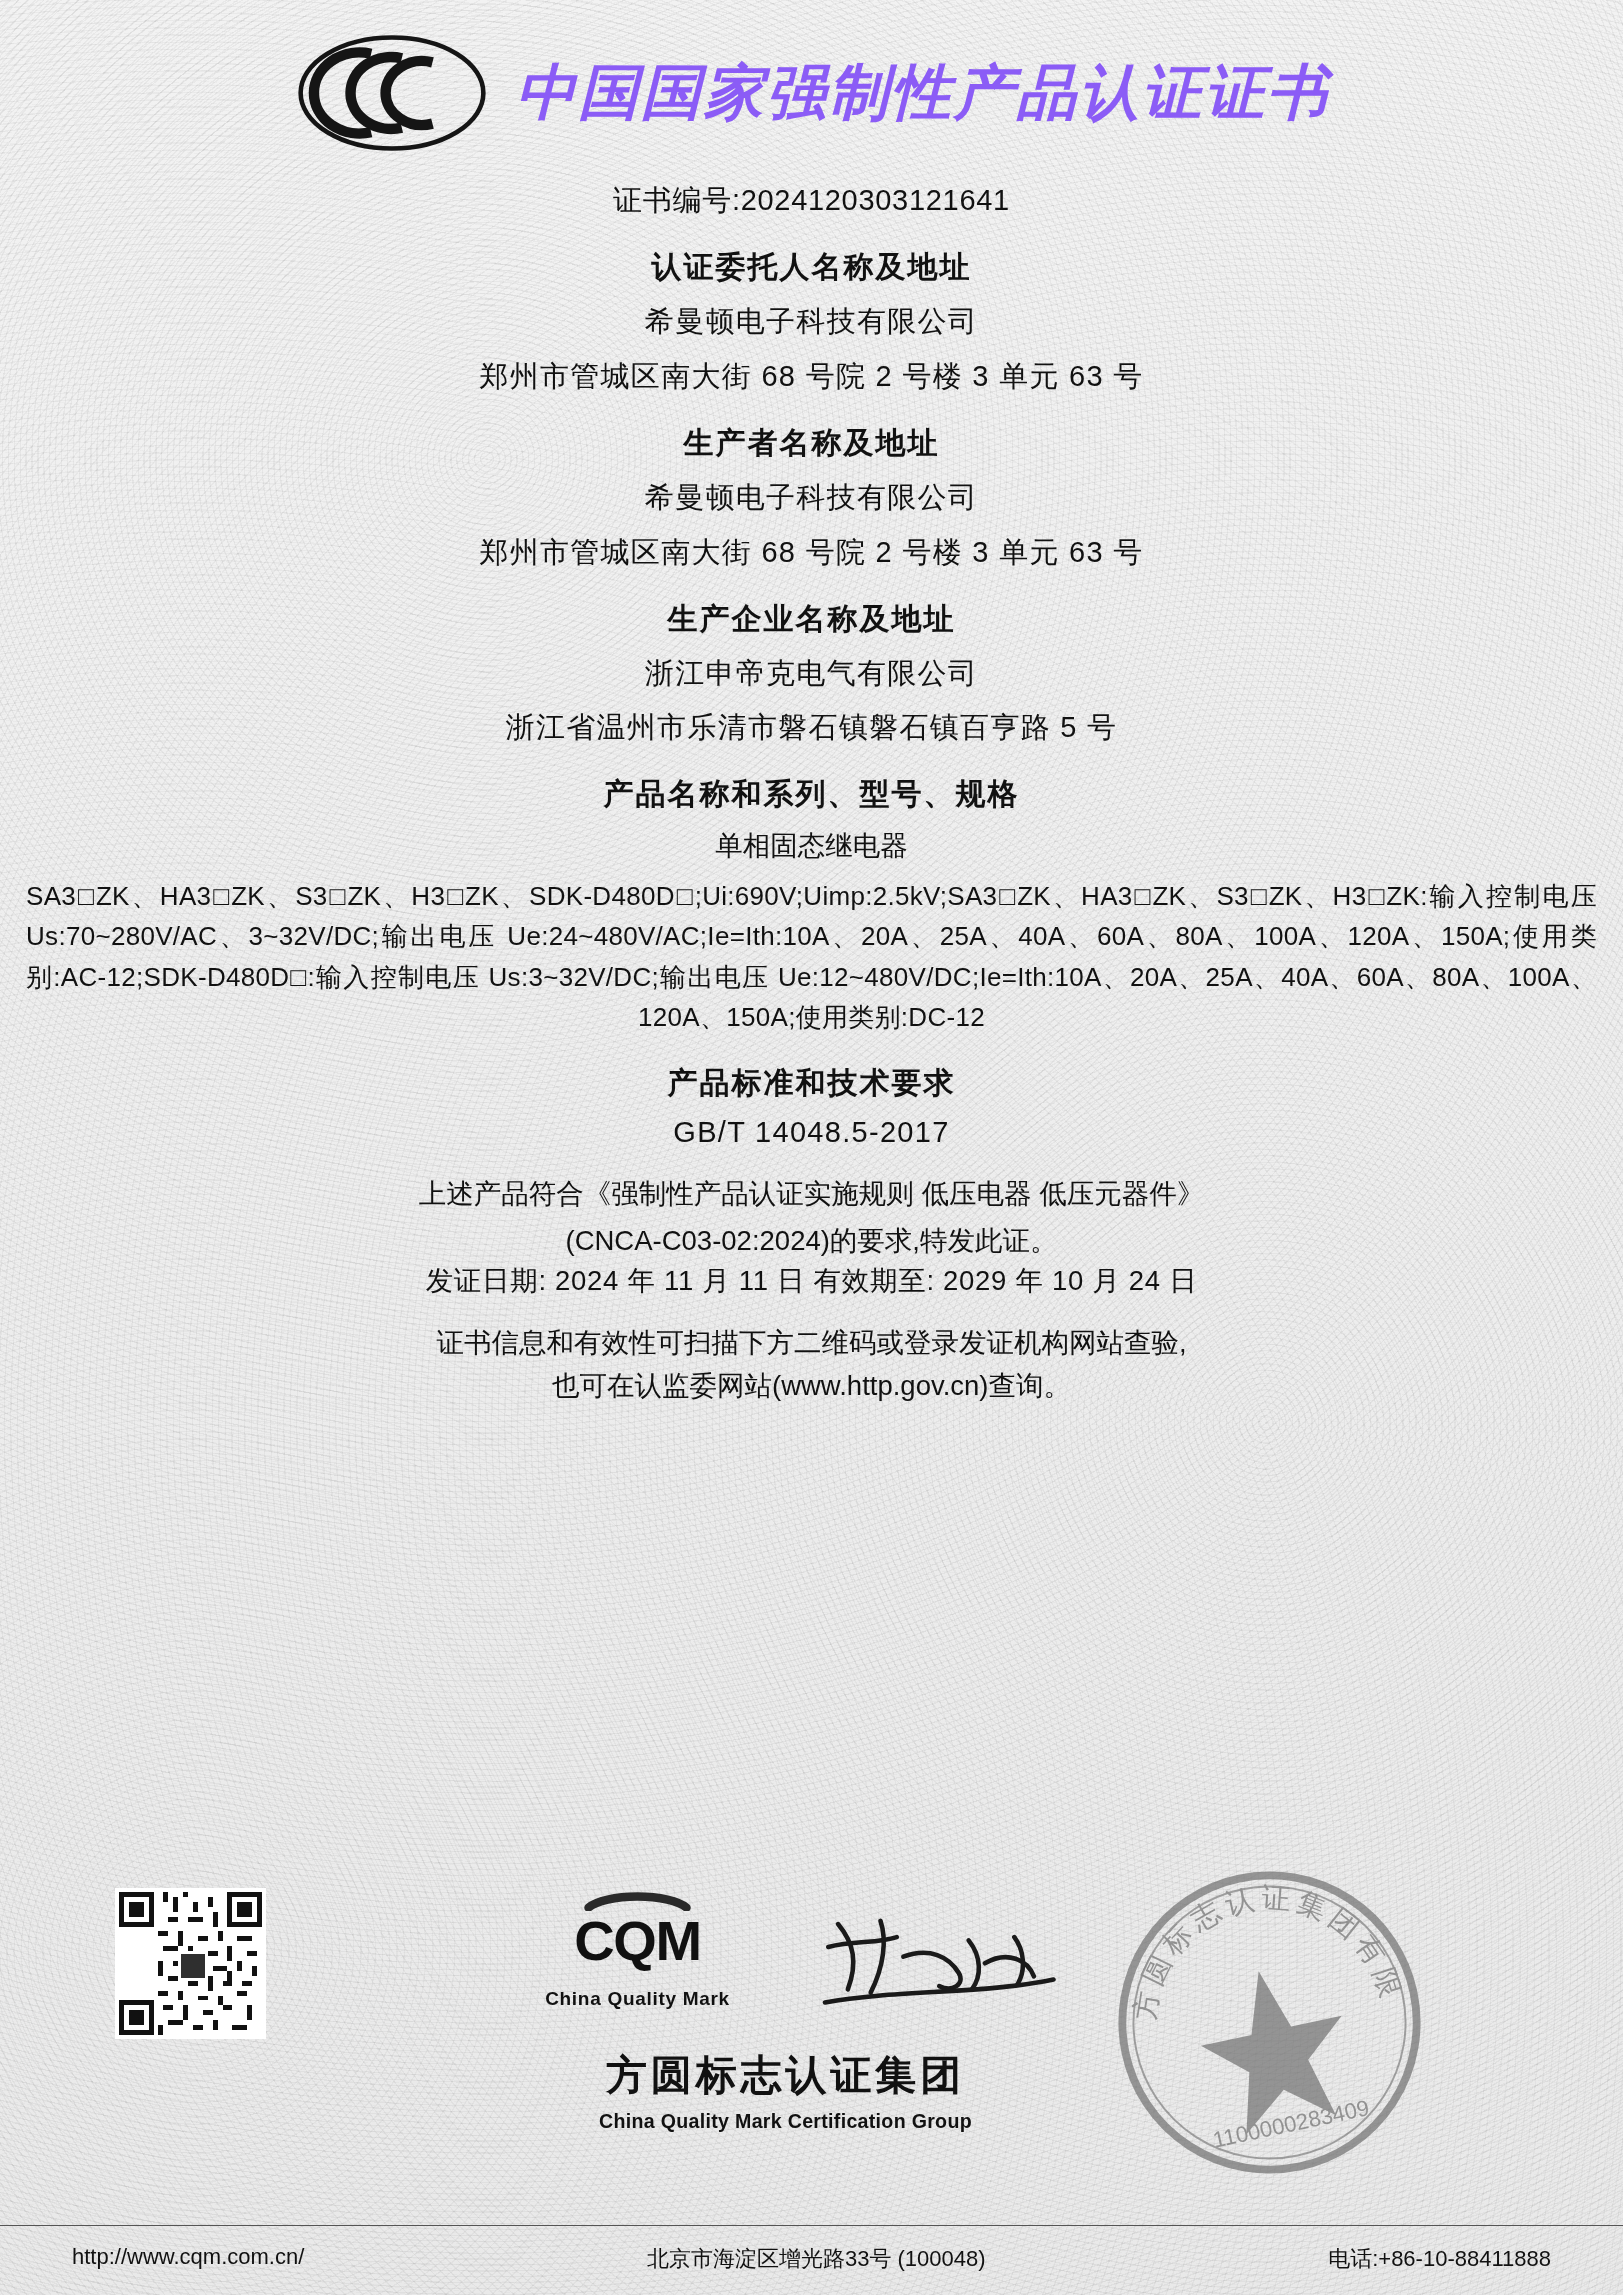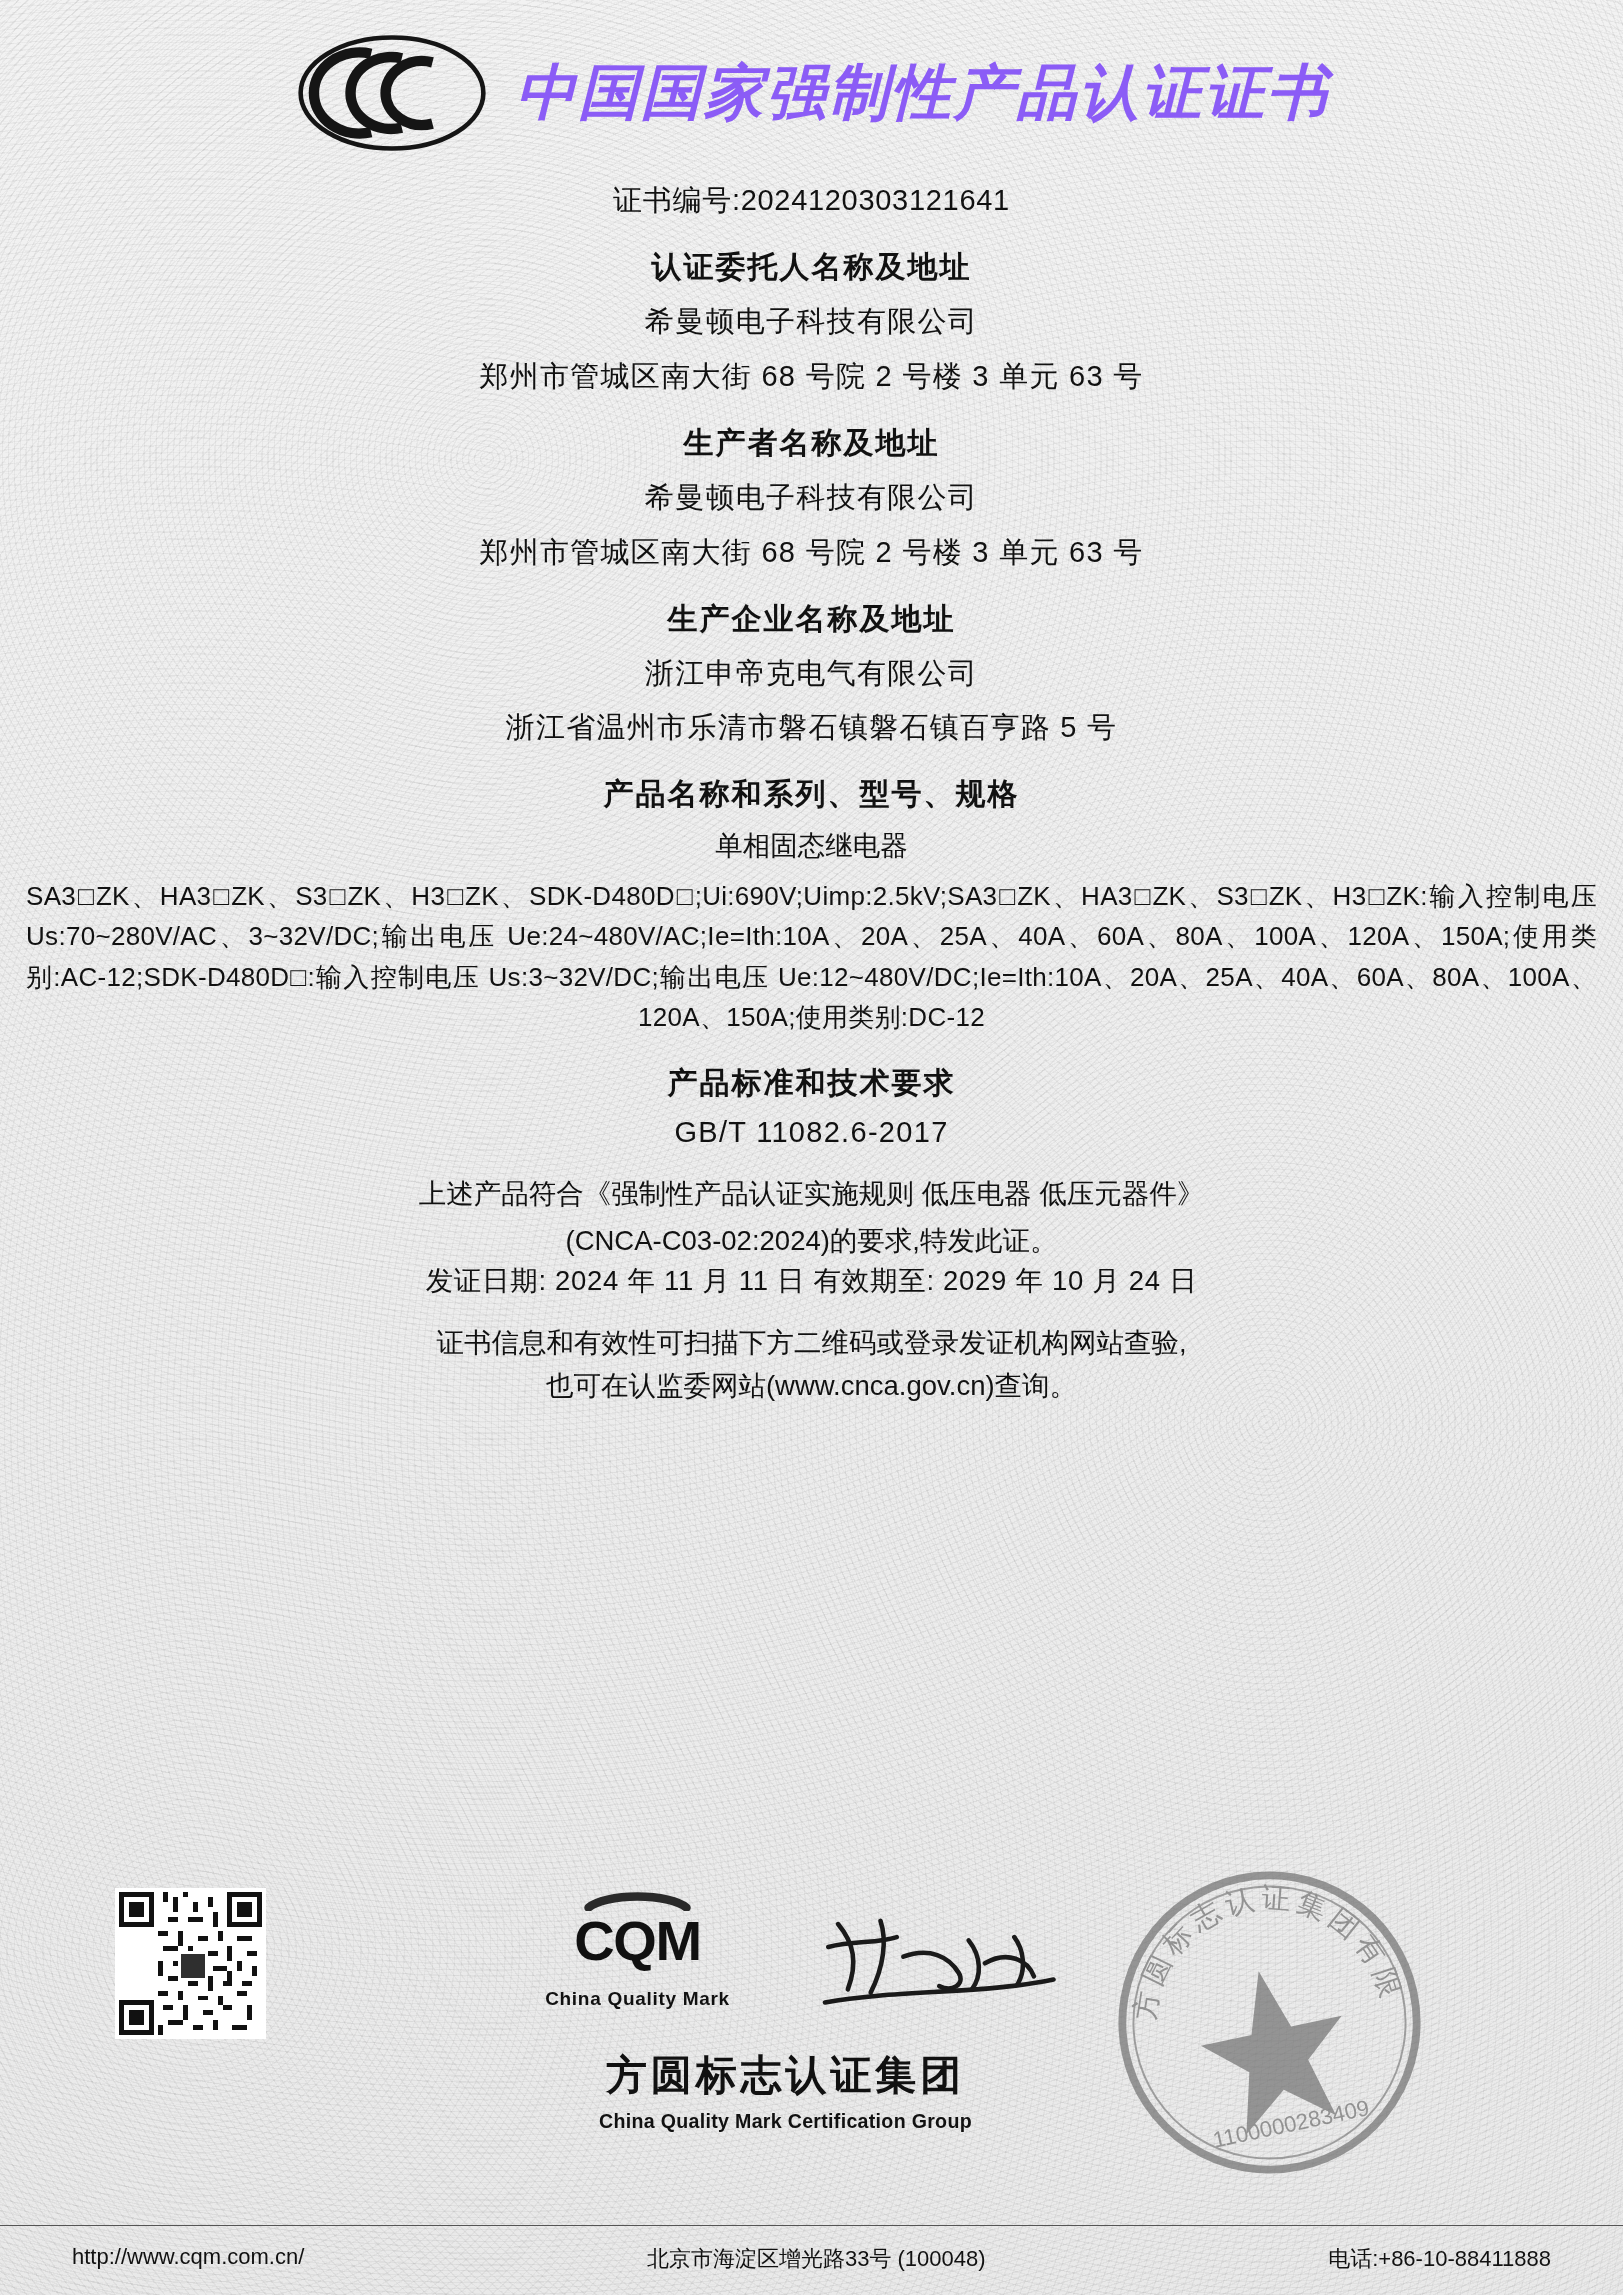--- a/index.html
+++ b/index.html
@@ -178,32 +178,32 @@
 
   <div class="section-label">生产企业名称及地址</div>
   <div class="section-line">浙江申帝克电气有限公司</div>
   <div class="section-line">浙江省温州市乐清市磐石镇磐石镇百亨路 5 号</div>
 
   <div class="section-label">产品名称和系列、型号、规格</div>
   <div class="product-name">单相固态继电器</div>
   <div class="product-spec">SA3□ZK、HA3□ZK、S3□ZK、H3□ZK、SDK-D480D□;Ui:690V;Uimp:2.5kV;SA3□ZK、HA3□ZK、S3□ZK、H3□ZK:输入控制电压 Us:70~280V/AC、3~32V/DC;输出电压 Ue:24~480V/AC;Ie=Ith:10A、20A、25A、40A、60A、80A、100A、120A、150A;使用类别:AC-12;SDK-D480D□:输入控制电压 Us:3~32V/DC;输出电压 Ue:12~480V/DC;Ie=Ith:10A、20A、25A、40A、60A、80A、100A、120A、150A;使用类别:DC-12</div>
 
   <div class="section-label">产品标准和技术要求</div>
-  <div class="standard">GB/T 11082.6-2017</div>
+  <div class="standard">GB/T 14048.5-2017</div>
 
   <div class="statement">
     <span>上述产品符合《强制性产品认证实施规则  低压电器  低压元器件》</span>
     <span class="l2">(CNCA-C03-02:2024)的要求,特发此证。</span>
   </div>
 
   <div class="dates">发证日期: 2024 年 11 月 11 日  有效期至: 2029 年 10 月 24 日</div>
 
   <div class="verify">
     <span>证书信息和有效性可扫描下方二维码或登录发证机构网站查验,</span><br>
-    <span>也可在认监委网站(www.cnca.gov.cn)查询。</span>
+    <span>也可在认监委网站(www.http.gov.cn)查询。</span>
   </div>
 
   <div class="bottom">
 
     <div class="qr">
       <svg width="143" height="143" viewBox="0 0 29 29" shape-rendering="crispEdges">
         <rect width="29" height="29" fill="#fff"></rect>
         <g fill="#111">
           <rect x="0" y="0" width="7" height="1"></rect>
             <rect x="0" y="6" width="7" height="1"></rect>

